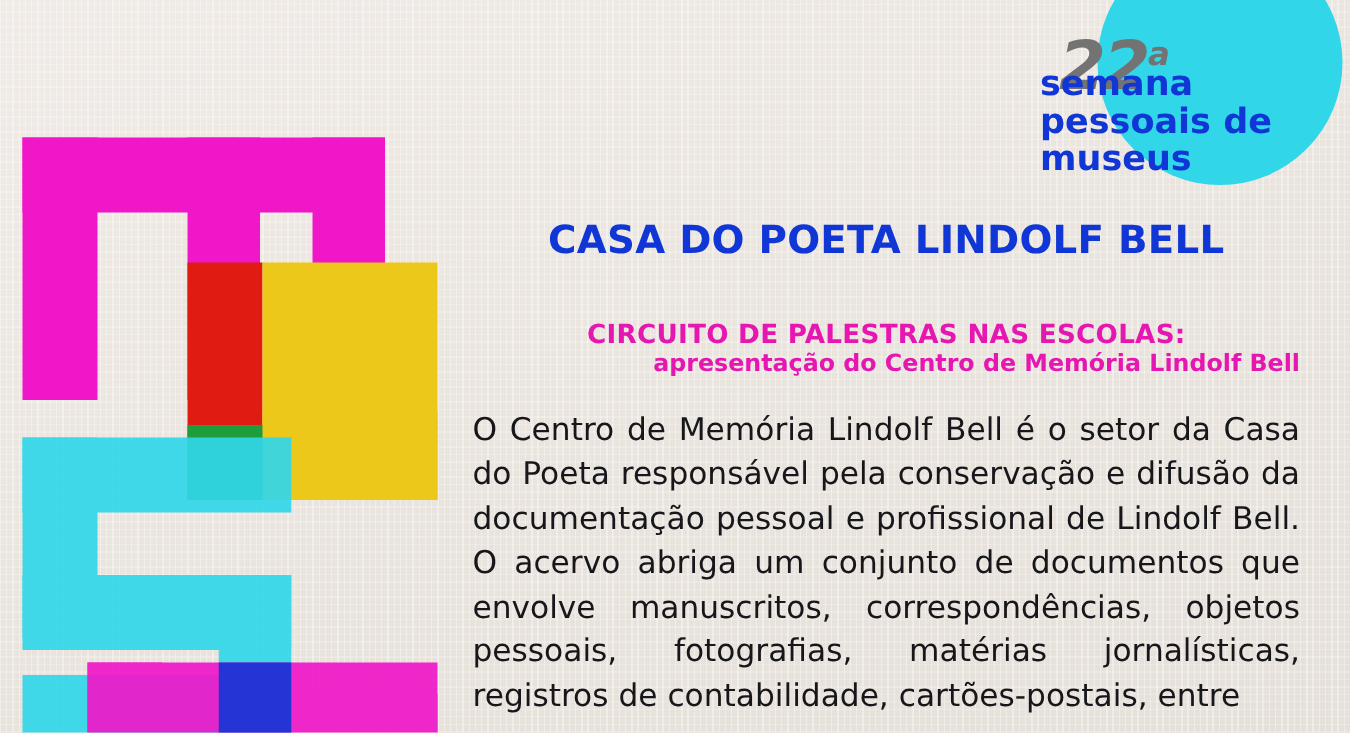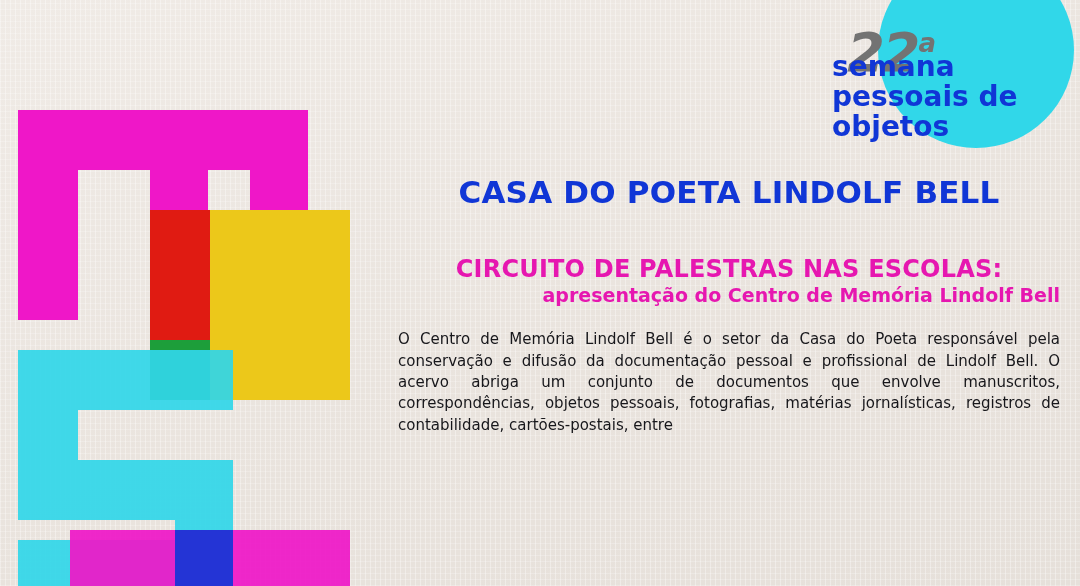--- a/index.html
+++ b/index.html
@@ -82,64 +82,64 @@
     left: 10px;
     top: 100px;
     width: 350px;
     height: 500px;
   }
   .mark svg { display: block; }
 
   
   .content {
     position: absolute;
-    left: 398px;
+    left: 378px;
     top: 175px;
     width: 662px;
   }
   .title {
     font-family: "DejaVu Sans", sans-serif;
     font-weight: 700;
     font-size: 31px;
     color: #1036d6;
     text-align: center;
     letter-spacing: 0.2px;
     line-height: 1.12;
     margin: 0 0 20px 0;
   }
   .subtitle {
     text-align: center;
     color: #e617b0;
     font-weight: 700;
     line-height: 1.25;
     margin: 0 0 22px 0;
   }
-  .subtitle .sub1 { font-size: 24px; display: block; letter-spacing: 0.2px; margin-top: 44px;}
+  .subtitle .sub1 { font-size: 21px; display: block; letter-spacing: 0.2px; margin-top: 44px;}
   .subtitle .sub2 { font-size: 19px; display: block; text-align: right; }
   .body-text {
     font-family: "DejaVu Sans", sans-serif;
-    font-size: 15px;
+    font-size: 25px;
     line-height: 1.42;
     color: #17171b;
     text-align: justify;
     margin: 0;
   }
 </style>
 </head>
 <body>
 
 <div class="paper-texture"></div>
 
 <div class="snm-badge">
   <div class="snm-circle"></div>
   <div class="snm-num"><span>22</span><sup>a</sup></div>
   <div class="snm-lines">
     <div class="l1">semana</div>
     <div class="l2">pessoais de</div>
-    <div class="l3">objetos</div>
+    <div class="l3">museus</div>
   </div>
 </div>
 
 <div class="mark">
   <svg width="350" height="500" viewBox="0 0 350 500" aria-hidden="true">
 
     <g fill="#ef17c8">
       <rect x="8" y="10" width="60" height="210"></rect>
       <rect x="8" y="10" width="290" height="60"></rect>
       <rect x="140" y="10" width="58" height="210"></rect>

